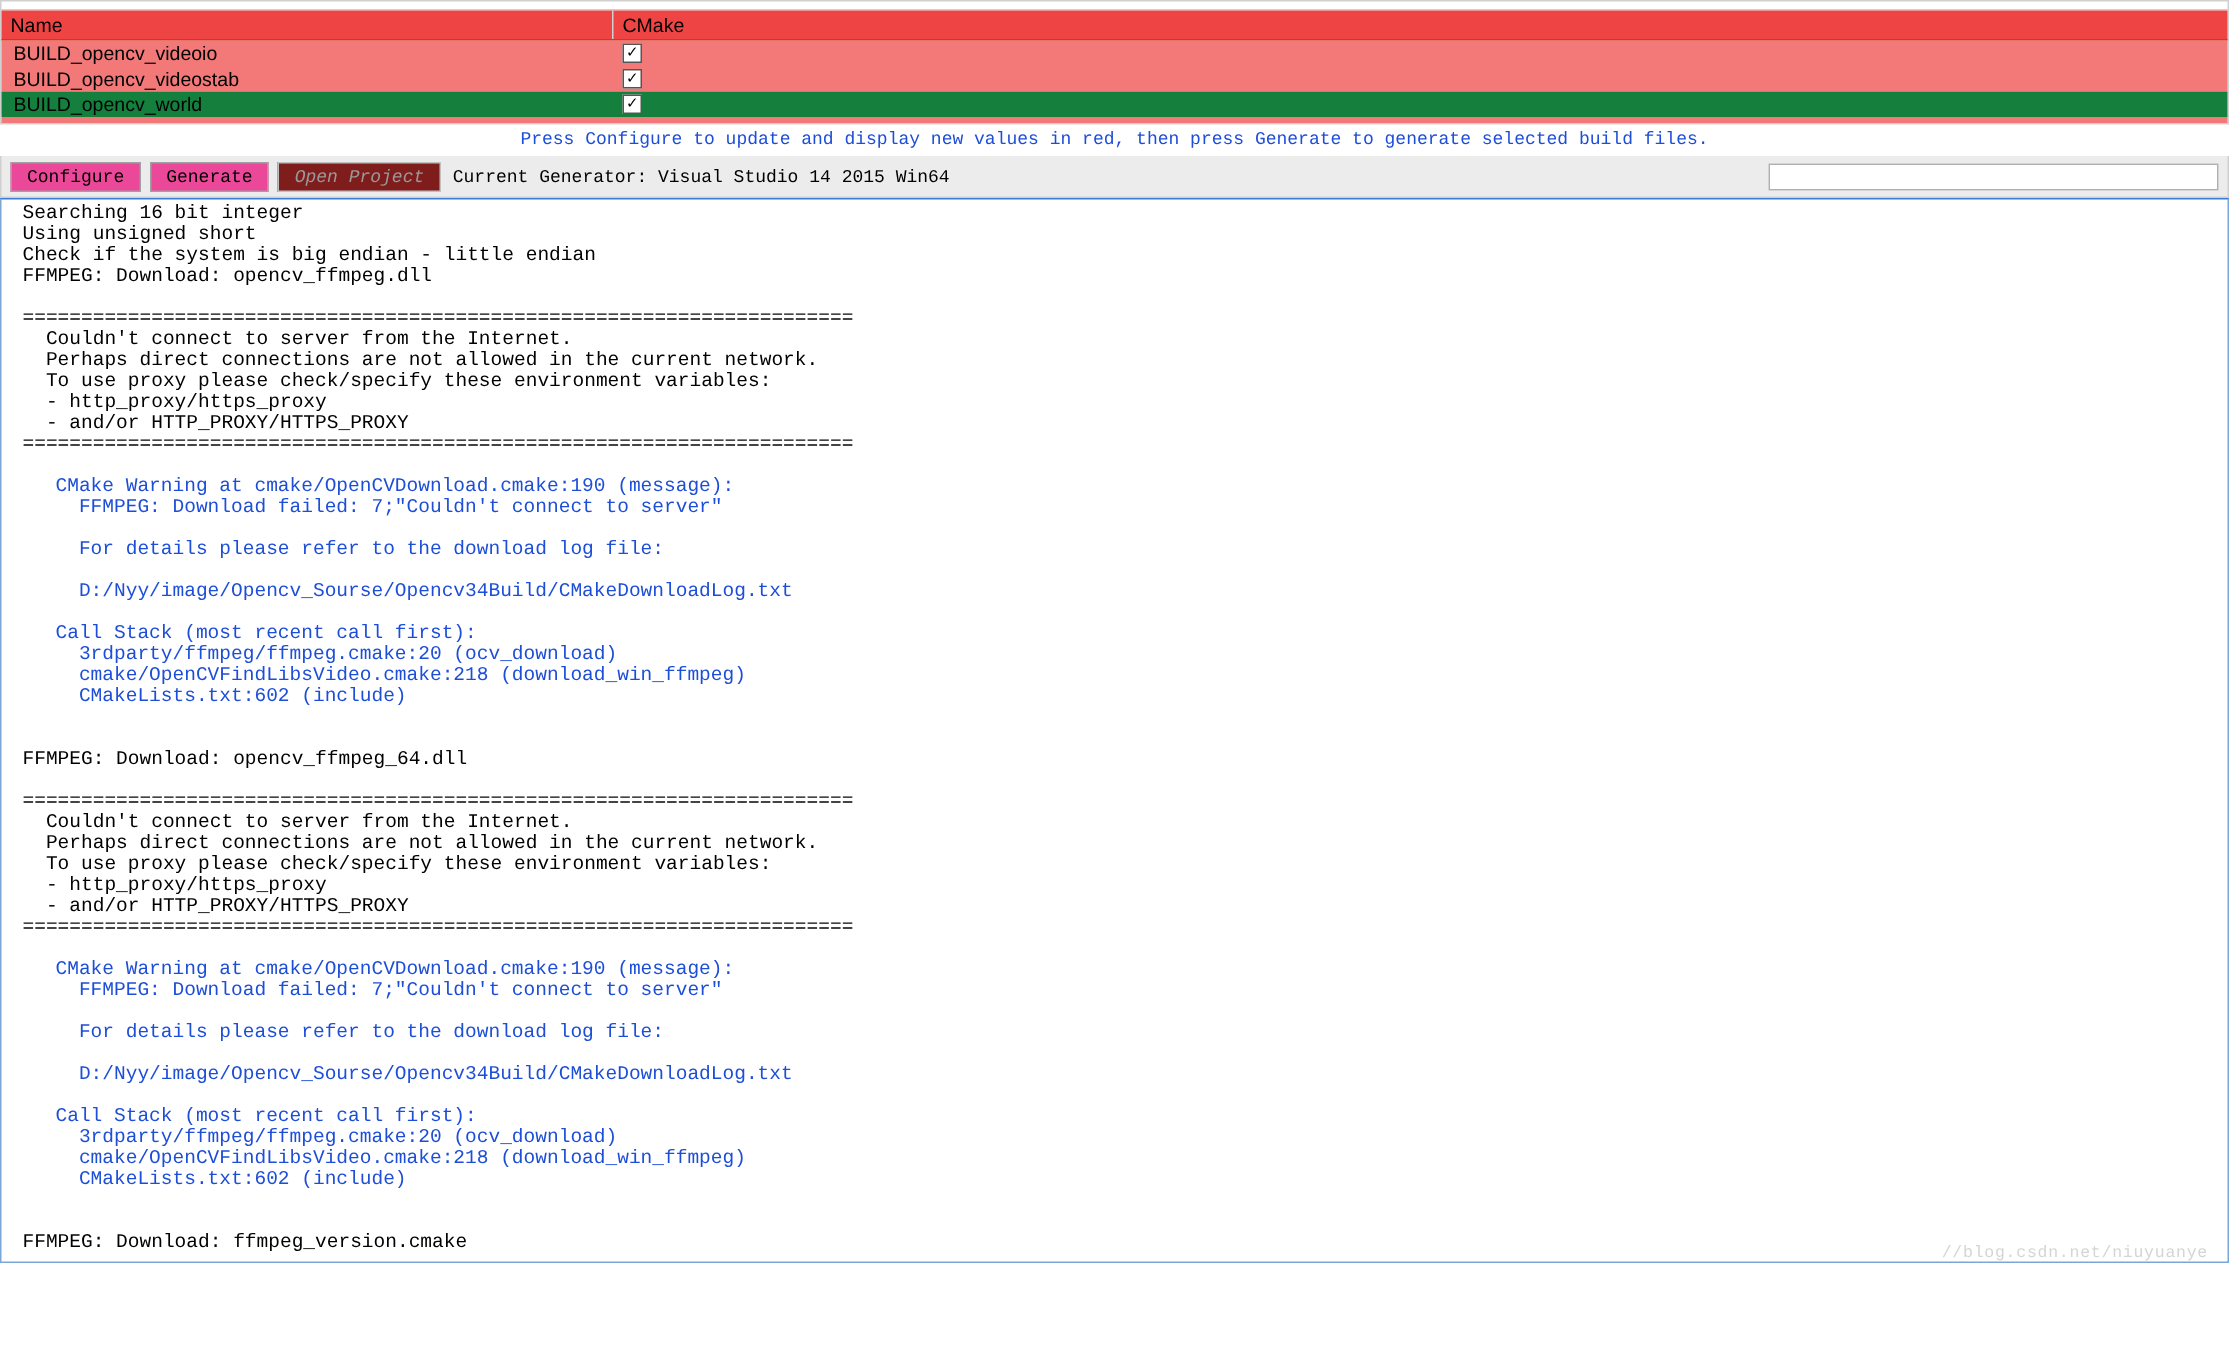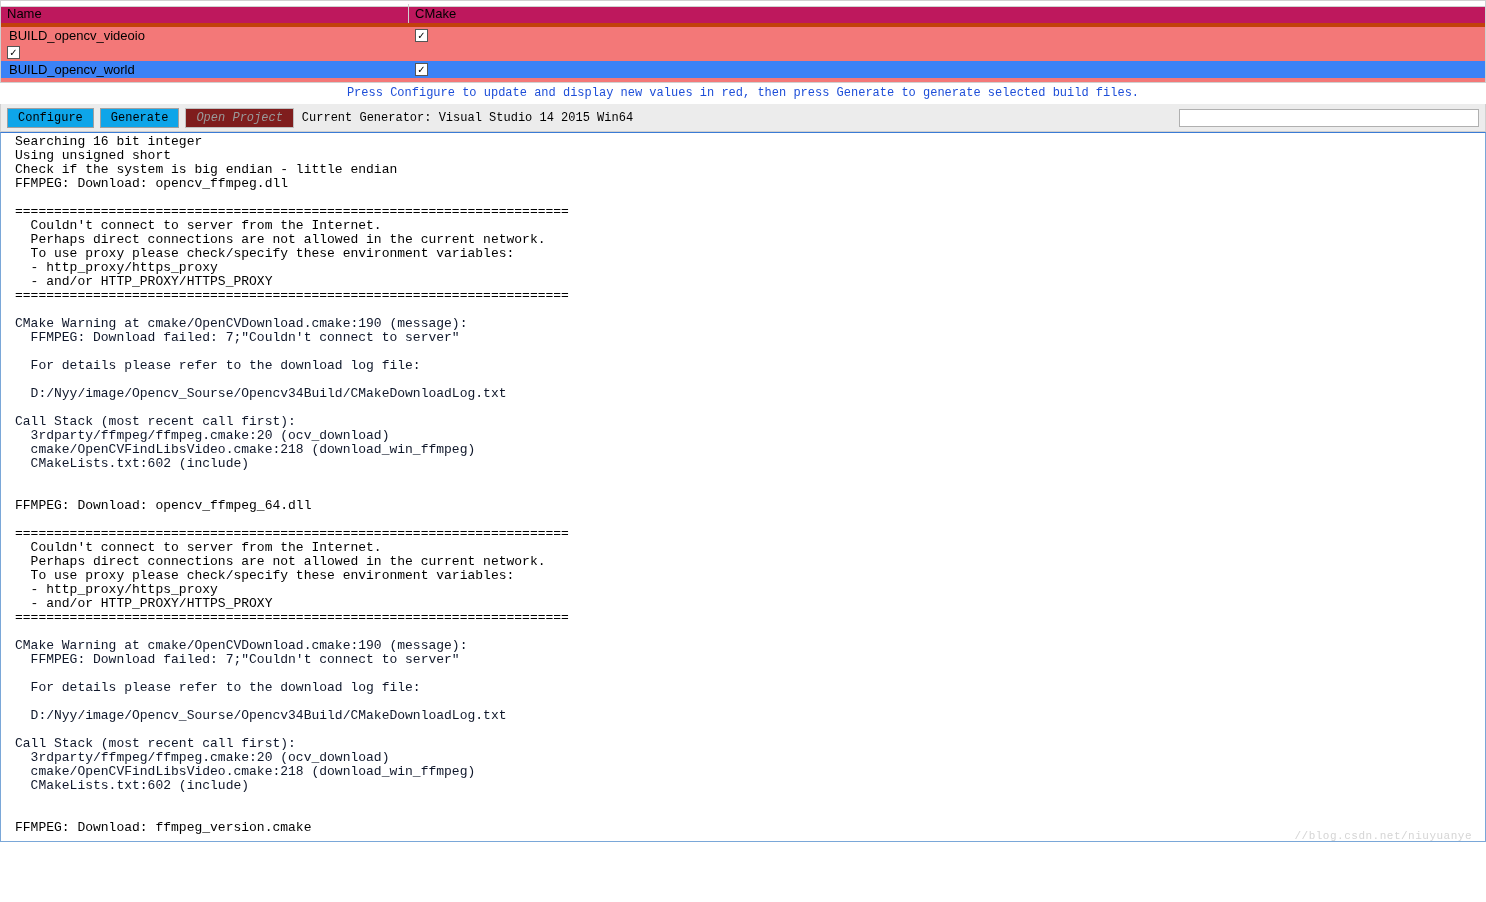--- a/index.html
+++ b/index.html
@@ -11,22 +11,22 @@
     height: 902px;
     overflow: hidden;
     position: relative;
   }
   .grid-area {
     border: 1px solid #d0d0d0;
     width: 100%;
   }
   .grid-header {
     display: flex;
-    background: #be185d;
-    border-bottom: 4px solid #c2410c;
+    background: #ef4444;
+    border-bottom: 1px solid #c2410c;
     height: 20px;
     align-items: flex-end;
   }
   .grid-header .col-name {
     width: 408px;
     padding: 2px 6px;
     border-right: 1px solid #d0d0d0;
     font-size: 13px;
   }
   .grid-header .col-value {
@@ -34,21 +34,21 @@
     padding: 2px 6px;
     font-size: 13px;
   }
   .grid-row {
     display: flex;
     height: 17px;
     align-items: center;
     font-size: 13px;
   }
   .grid-row.red-row { background: #f37878; color: #000; }
-  .grid-row.white-row { background: #3b82f6; }
+  .grid-row.white-row { background: #15803d; }
   .grid-row .rcell-name {
     width: 408px;
     padding: 0 8px;
     white-space: nowrap;
     overflow: hidden;
   }
   .grid-row .rcell-value {
     flex: 1;
     padding: 0 6px;
     display: flex;
@@ -85,21 +85,21 @@
     border: 1px solid #d0d0d0;
     border-top: none;
     padding: 4px 6px;
     gap: 6px;
     height: 28px;
   }
   .toolbar button {
     font-family: "Courier New", monospace;
     font-size: 12px;
     padding: 2px 10px;
-    background: #0ea5e9;
+    background: #ec4899;
     border: 1px solid #a0a0a0;
     cursor: pointer;
   }
   .toolbar button.disabled {
     color: #999;
     background: #7f1d1d;
     border-color: #c0c0c0;
     cursor: default;
     font-style: italic;
   }
@@ -123,21 +123,21 @@
     height: 710px;
     overflow: hidden;
     font-family: "Courier New", monospace;
     font-size: 13px;
     line-height: 14px;
     padding: 2px 14px;
     white-space: pre;
     background: #fff;
   }
   .console .blk { color: #000; }
-  .console .red { color: #0f172a; }
+  .console .red { color: #1d4ed8; margin-left: 22px; }
   .watermark {
     position: absolute;
     right: 14px;
     bottom: 60px;
     font-family: "Courier New", monospace;
     font-size: 11px;
     color: #d5d5d5;
     letter-spacing: 0.5px;
     pointer-events: none;
   }
@@ -152,20 +152,21 @@
     <div class="col-value">CMake</div>
   </div>
   <div id="grid-body">
       <div class="grid-row red-row">
         <div class="rcell-name">BUILD_opencv_videoio</div>
         <div class="rcell-value">
           <span class="chk">✓</span>
         </div>
       </div>
       <div class="grid-row red-row">
+        <div class="rcell-name">BUILD_opencv_videostab</div>
         <div class="rcell-value">
           <span class="chk">✓</span>
         </div>
       </div>
       <div class="grid-row white-row">
         <div class="rcell-name">BUILD_opencv_world</div>
         <div class="rcell-value">
           <span class="chk">✓</span>
         </div>
       </div>

